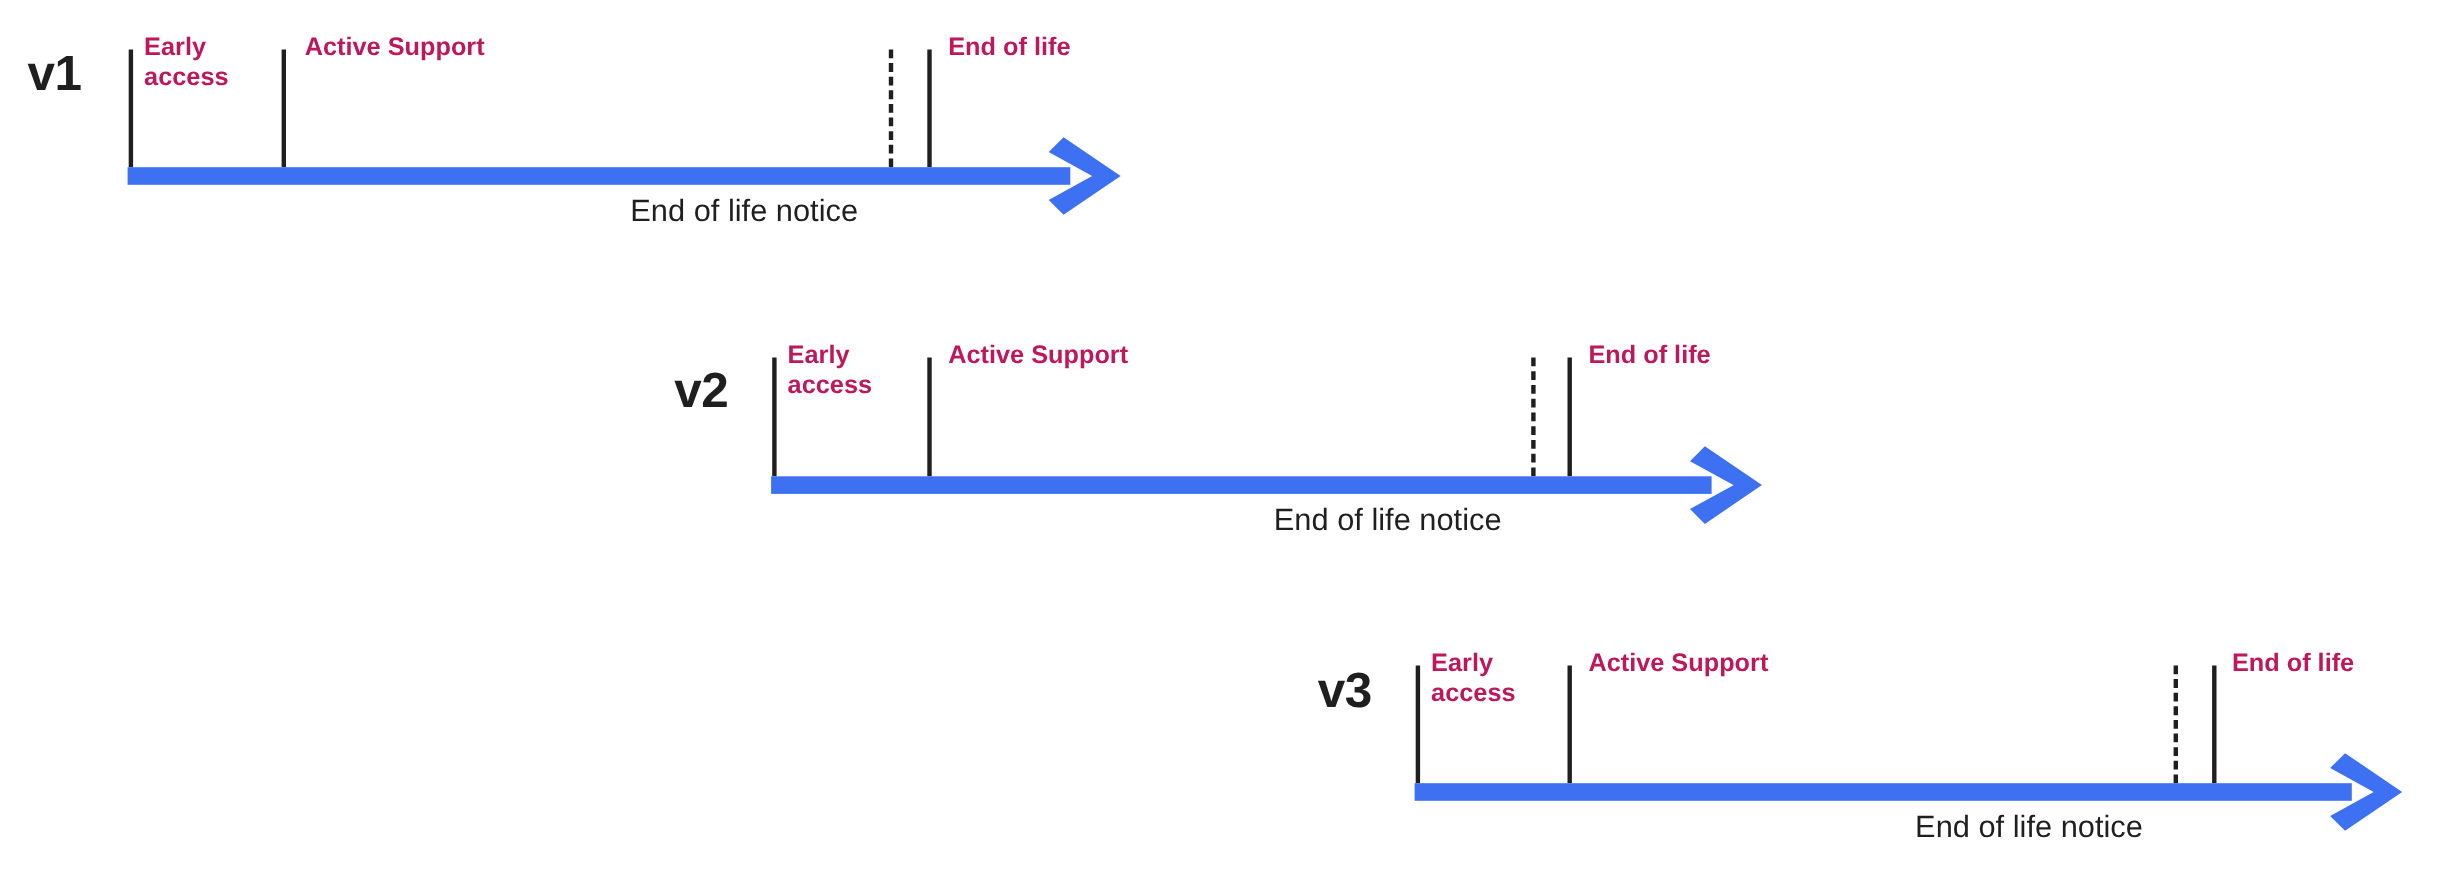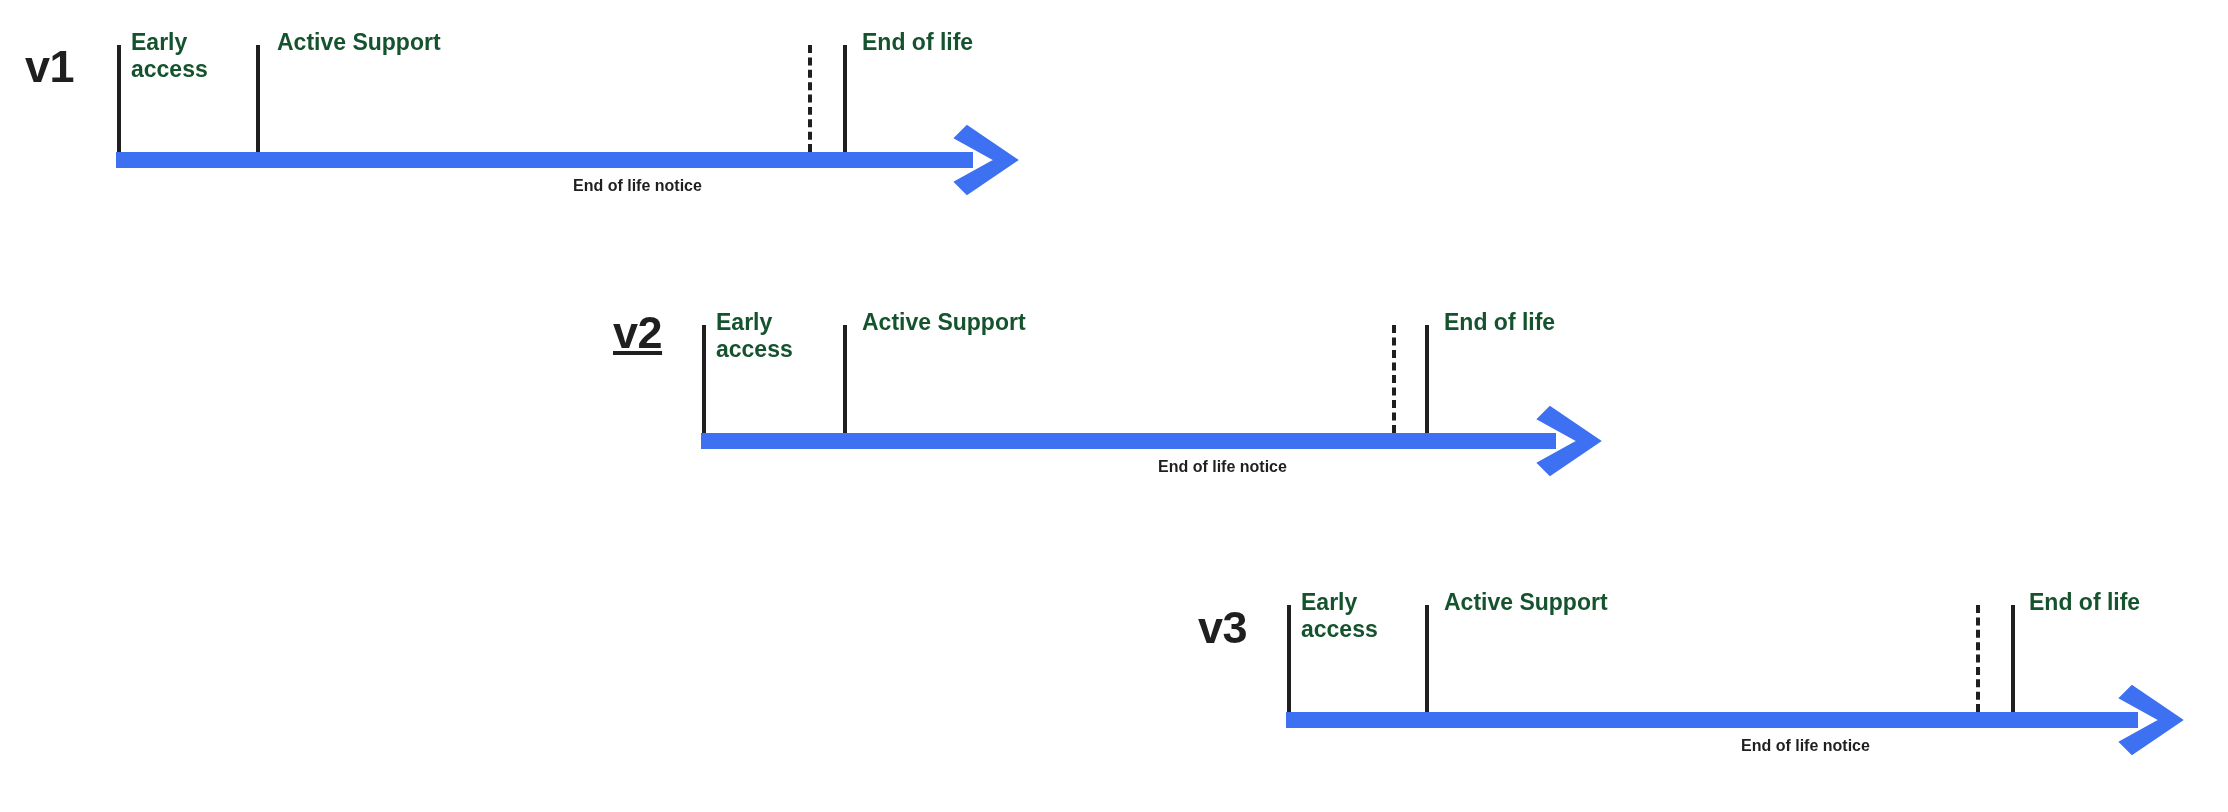--- a/index.html
+++ b/index.html
@@ -58,29 +58,29 @@
     width: 0;
     height: 0;
     pointer-events: none;
   }
   .arrowhead svg { display: block; overflow: visible; }
   
   .phase-label {
     position: absolute;
     font-size: 23px;
     font-weight: bold;
-    color: #14532d;
+    color: #be185d;
     line-height: 1.17;
     white-space: pre-line;
   }
   
   .notice-label {
     position: absolute;
-    font-size: 16px;
-    font-weight: bold;
+    font-size: 28px;
+    font-weight: normal;
     color: #1f1f1f;
     line-height: 1;
     white-space: nowrap;
   }
 </style>
 </head>
 <body>
 
 <div id="diagram">
     <div class="version-row">
@@ -95,21 +95,21 @@
           <path d="M8 2 L58 36 L8 70 L8 70 L-4 58 L36 36 L-4 14 Z" fill="#3e70f2" stroke="#3e70f2" stroke-width="2" stroke-linejoin="miter"></path>
         </svg>
       </div>
       <div class="phase-label" style="left: 131px; top: 29px;">Early
 access</div>
       <div class="phase-label" style="left: 277px; top: 29px;">Active Support</div>
       <div class="phase-label" style="left: 862px; top: 29px;">End of life</div>
       <div class="notice-label" style="left: 573px; top: 178px;">End of life notice</div>
     </div>
     <div class="version-row">
-      <div class="version-label" style="left: 613px; top: 310px; text-decoration: underline;">v2</div>
+      <div class="version-label" style="left: 613px; top: 332px;">v2</div>
       <div class="divider" style="left: 702px; top: 325px; height: 108px;"></div>
       <div class="divider" style="left: 843px; top: 325px; height: 108px;"></div>
       <div class="divider dashed" style="left: 1392px; top: 325px; height: 108px;"></div>
       <div class="divider" style="left: 1425px; top: 325px; height: 108px;"></div>
       <div class="track" style="left: 701px; top: 433px; width: 855px;"></div>
       <div class="arrowhead" style="left: 1542px; top: 405px;">
         <svg width="64" height="72" viewBox="0 0 64 72">
           <path d="M8 2 L58 36 L8 70 L8 70 L-4 58 L36 36 L-4 14 Z" fill="#3e70f2" stroke="#3e70f2" stroke-width="2" stroke-linejoin="miter"></path>
         </svg>
       </div>

